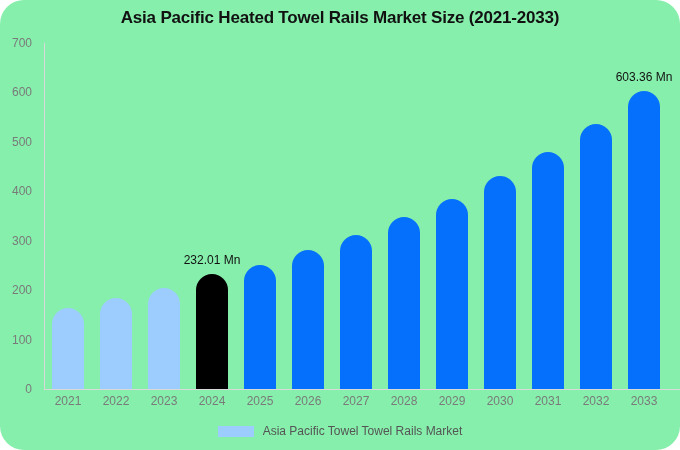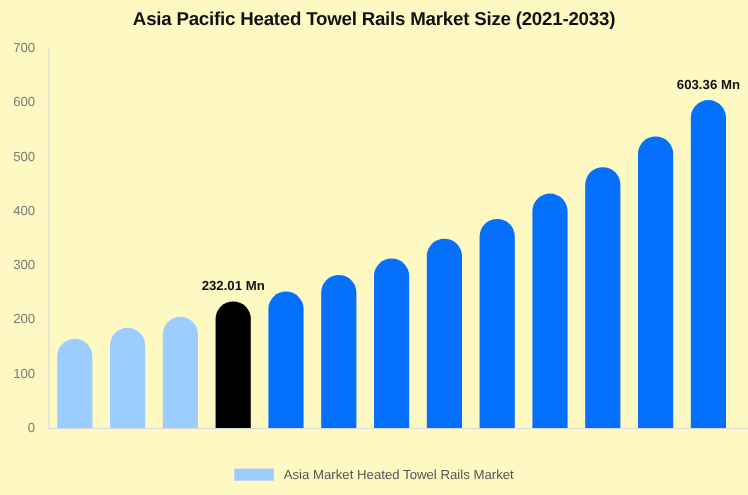--- a/index.html
+++ b/index.html
@@ -11,21 +11,22 @@
     width: 680px;
     height: 450px;
     overflow: hidden;
     font-family: "Liberation Sans", sans-serif;
     -webkit-font-smoothing: antialiased;
   }
   #chart-root {
     position: relative;
     width: 680px;
     height: 450px;
-    background: #fef9c3;
+    background: #86efac;
+    border-radius: 24px;
   }
 
   
   .chart-title {
     position: absolute;
     top: 8px;
     left: 0;
     width: 680px;
     text-align: center;
     font-size: 17px;
@@ -93,21 +94,21 @@
     border-top-left-radius: 16px;
     border-top-right-radius: 16px;
   }
   .bar-label {
     position: absolute;
     bottom: 100%;
     left: 50%;
     transform: translateX(-50%);
     margin-bottom: 7px;
     font-size: 12px;
-    font-weight: bold;
+    font-weight: normal;
     color: #111111;
     white-space: nowrap;
   }
 
   
   .x-ticks {
     position: absolute;
     left: 44px;
     top: 394px;
     width: 636px;
@@ -208,21 +209,36 @@
       <div class="bar-slot" style="left: 528px;">
         <div class="bar" title="2032" style="height: 265.431px; background: rgb(5, 112, 251);"></div>
       </div>
       <div class="bar-slot" style="left: 576px;">
         <div class="bar" title="2033" style="height: 298.232px; background: rgb(5, 112, 251);">
           <div class="bar-label">603.36 Mn</div>
         </div>
       </div>
     </div>
 
+  <div class="x-ticks" id="x-ticks">
+      <div class="x-tick" style="left: 0px;">2021</div>
+      <div class="x-tick" style="left: 48px;">2022</div>
+      <div class="x-tick" style="left: 96px;">2023</div>
+      <div class="x-tick" style="left: 144px;">2024</div>
+      <div class="x-tick" style="left: 192px;">2025</div>
+      <div class="x-tick" style="left: 240px;">2026</div>
+      <div class="x-tick" style="left: 288px;">2027</div>
+      <div class="x-tick" style="left: 336px;">2028</div>
+      <div class="x-tick" style="left: 384px;">2029</div>
+      <div class="x-tick" style="left: 432px;">2030</div>
+      <div class="x-tick" style="left: 480px;">2031</div>
+      <div class="x-tick" style="left: 528px;">2032</div>
+      <div class="x-tick" style="left: 576px;">2033</div>
+    </div>
 
   <div class="legend" id="legend">
       <div class="legend-item">
         <span class="legend-swatch" style="background: rgb(157, 205, 254);"></span>
-        <span class="legend-text">Asia Market Heated Towel Rails Market</span>
+        <span class="legend-text">Asia Pacific Towel Towel Rails Market</span>
       </div>
     </div>
 
 </div>
 
 </body></html>

